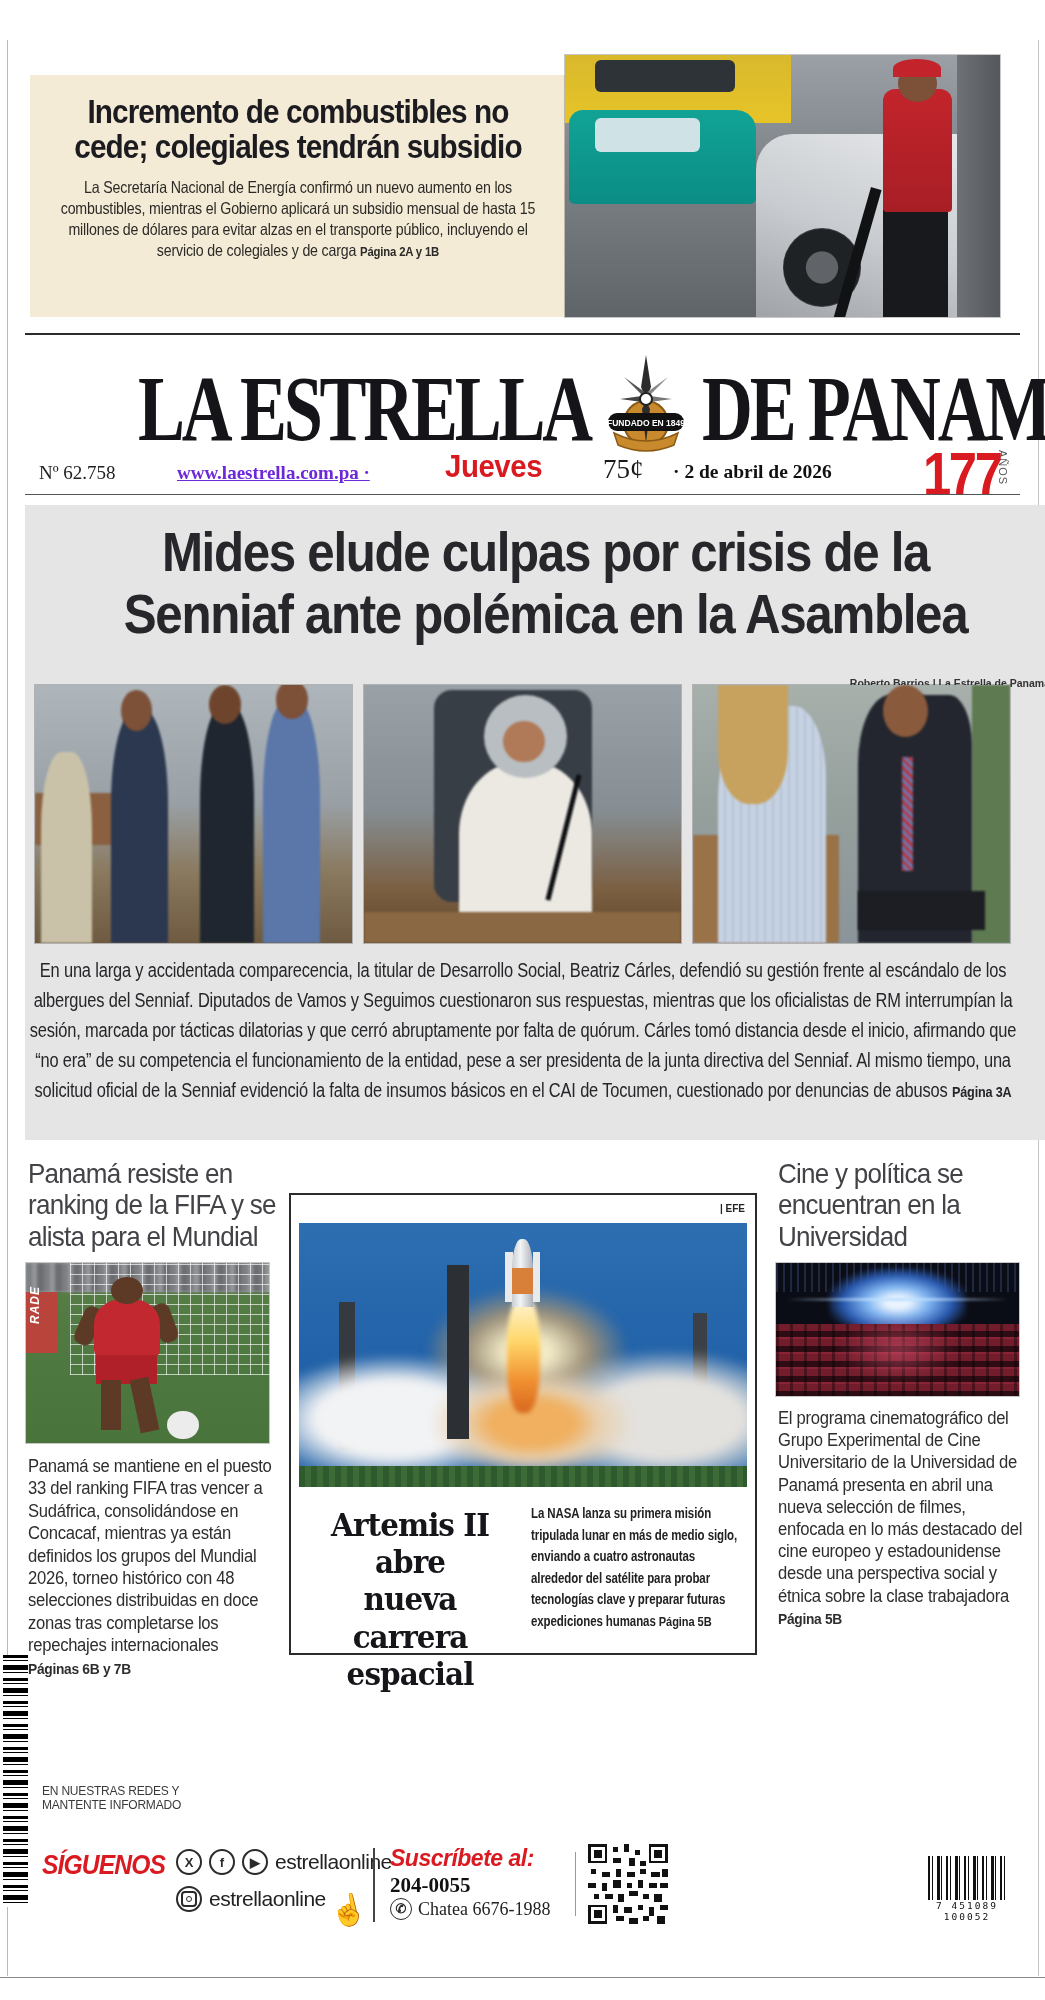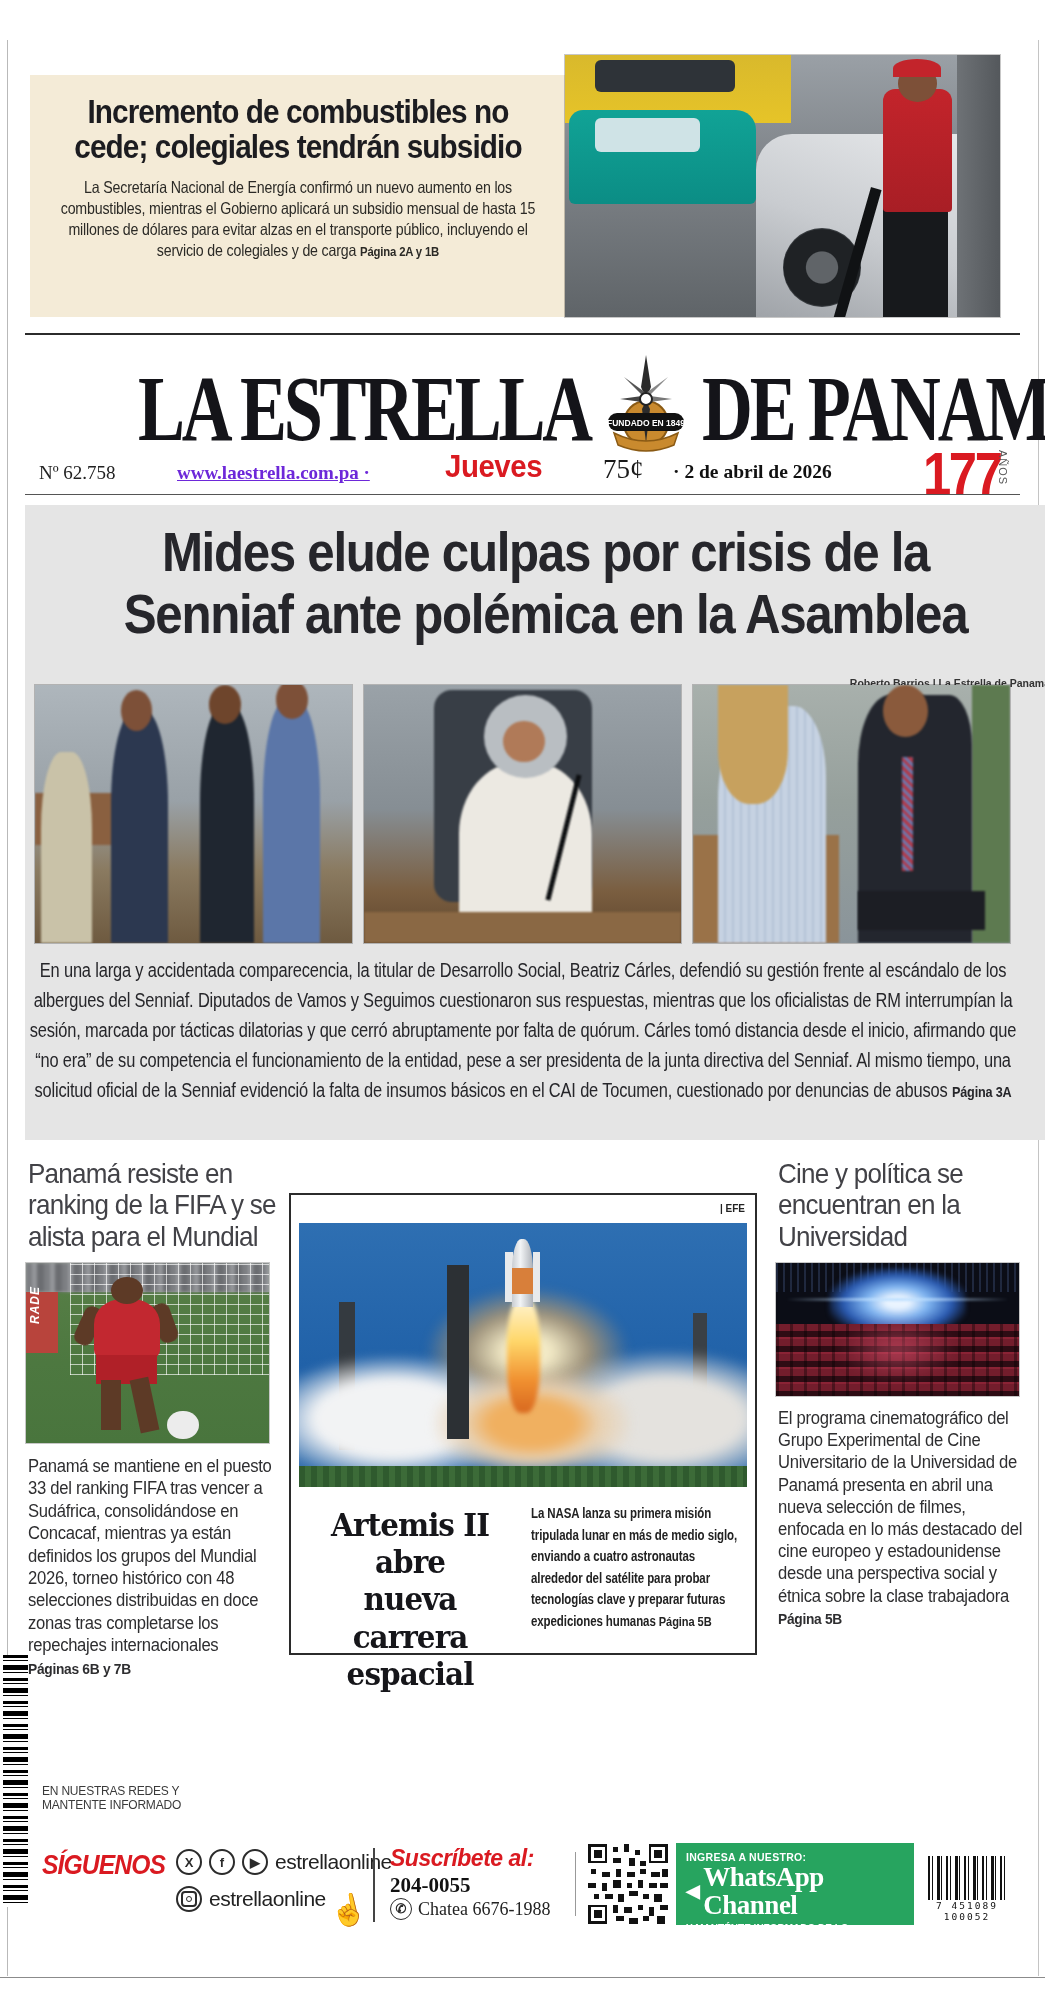--- a/index.html
+++ b/index.html
@@ -481,29 +481,18 @@
           <rect x="22" y="23" width="2" height="3"></rect>
         <rect x="26" y="22" width="3" height="2"></rect>
           <rect x="10" y="26" width="3" height="2"></rect>
           <rect x="15" y="27" width="3" height="2"></rect>
         <rect x="20" y="26" width="2" height="2"></rect>
           <rect x="25" y="26" width="3" height="3"></rect>
       </g>
     </svg>
   </div>
 
-  <div class="abs" id="wa-box">
-    <div class="k">INGRESA A NUESTRO:</div>
-    <div class="t">
-      <span class="arr">◀</span>
-      <span>WhatsApp Channel</span>
-    </div>
-    <div class="s">
-      <div>Y MANTÉNTE INFORMADO DE LO</div>
-      <div>ÚLTIMO EN PANAMÁ Y EL MUNDO</div>
-    </div>
-  </div>
 
   <div class="abs" id="barcode-bottom">
     <div class="bars"></div>
     <div class="num">7 451089 100052</div>
   </div>
 </div>
 
 </body></html>

